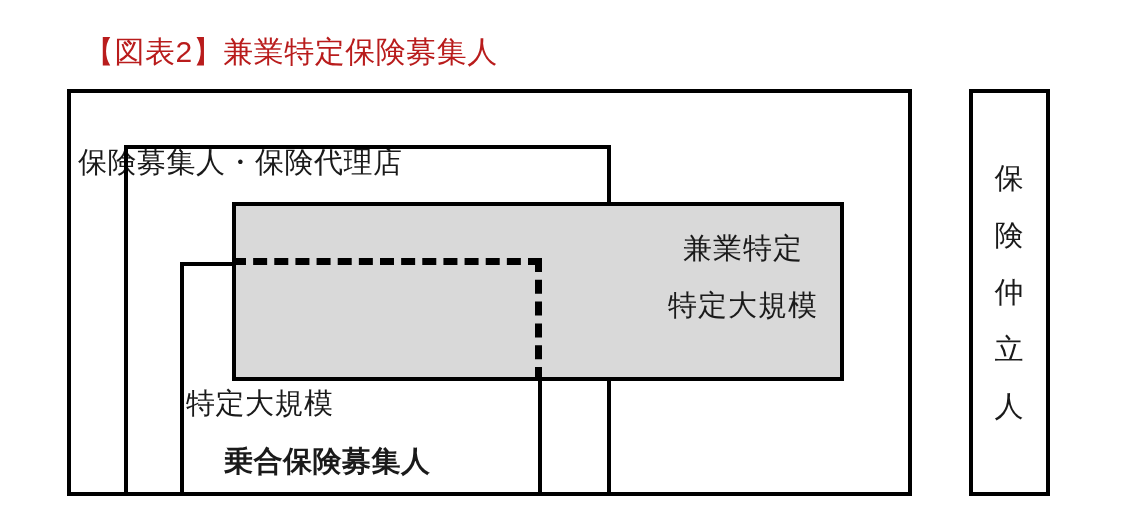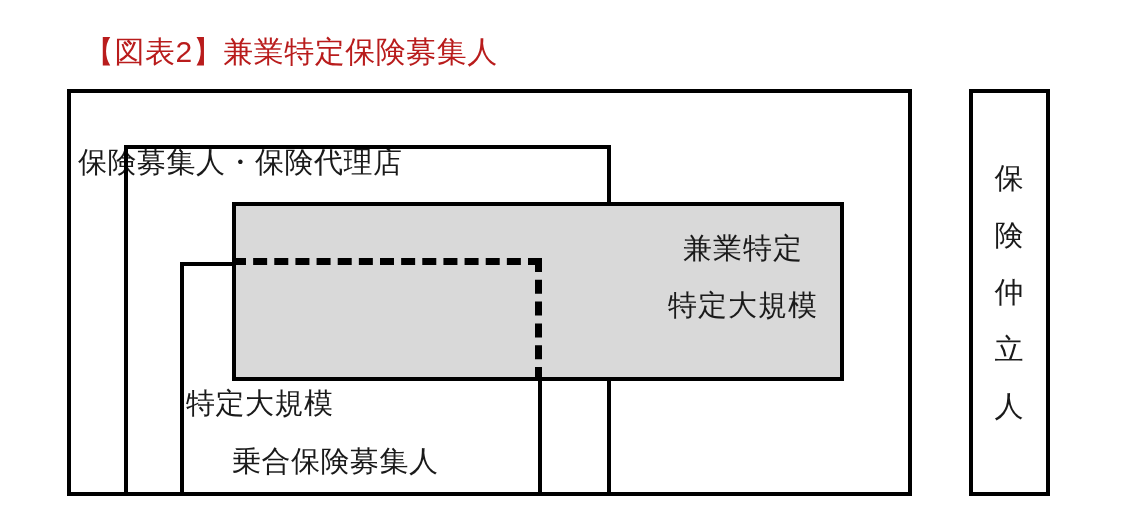--- a/index.html
+++ b/index.html
@@ -70,21 +70,21 @@
     top: 14px;
     text-align: center;
     font-size: 29px;
     line-height: 57px;
     letter-spacing: 1px;
     color: #1a1a1a;
   }
   .gray-line { display: block; }
 
   .label-bl-1 { left: 186px; top: 383px; }
-  .label-bl-2 { left: 232px; top: 441px; }
+  .label-bl-2 { left: 224px; top: 441px; font-weight: bold; }
 
   
   .vert-text {
     position: absolute;
     left: 969px;
     top: 89px;
     width: 81px;
     height: 407px;
     display: flex;
     flex-direction: column;

